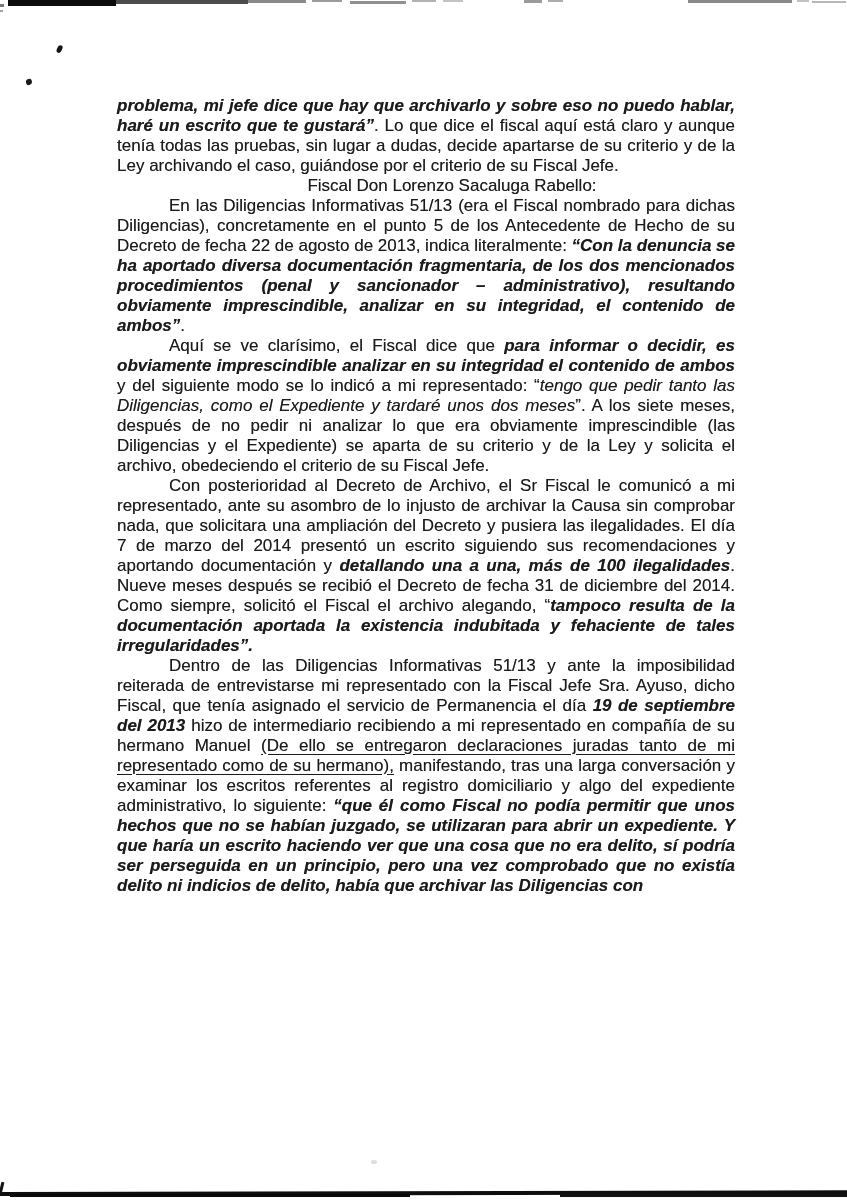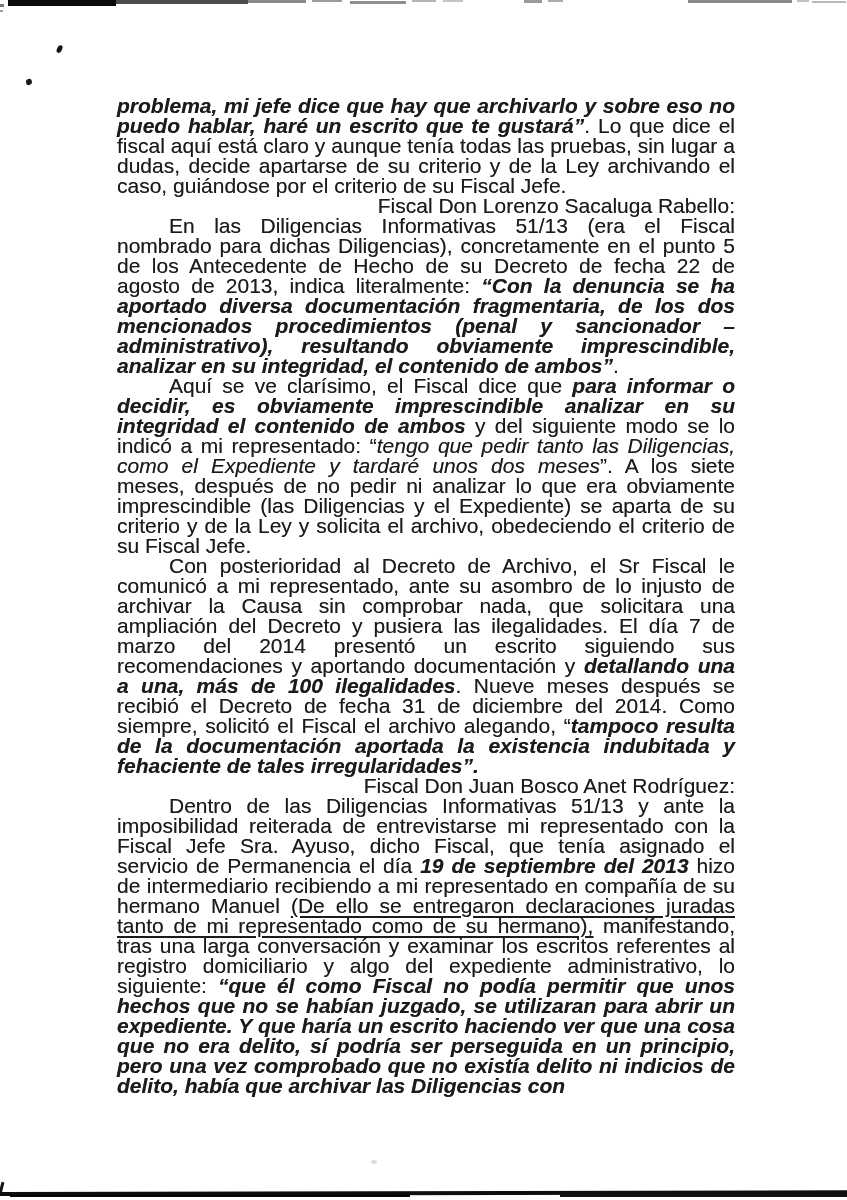--- a/index.html
+++ b/index.html
@@ -14,28 +14,28 @@
     position:absolute;inset:0;
     background:#ffffff;
   }
   
   .doc{
     position:absolute;
     left:117px;top:0;
     width:618px;
     padding-top:96px;
     color:#1b1b1b;
-    font-size:21px;
+    font-size:17px;
     line-height:20px;
     text-shadow:0 0 0.4px rgba(20,20,20,0.55);
   }
   .doc p{margin:0;}
   .paragraph{text-align:justify;}
   .indent{text-indent:52px;}
-  .heading{text-indent:52px;text-align:right;}
+  .heading{text-indent:52px;text-align:center;}
   [data-block-id="p1"]{margin-top:0;}
   [data-block-id="h1"]{margin-top:58px;}
   [data-block-id="p2"]{margin-top:24px;}
   [data-block-id="p3"]{margin-top:14px;}
   [data-block-id="p4"]{margin-top:18px;}
   [data-block-id="h2"]{margin-top:20px;}
   [data-block-id="p5"]{margin-top:22px;}
   .run-regular{font-weight:normal;font-style:normal;}
   .run-bold{font-weight:bold;font-style:italic;}
   .run-italic{font-style:italic;}
@@ -97,17 +97,16 @@
     <div class="art a-bottom-thick2"></div>
     <div class="art a-bottom-tick"></div>
   </div>
 
   <main class="doc">
       <p class="paragraph" data-block-id="p1"><span class="run-bold-italic">problema, mi jefe dice que hay que archivarlo y sobre eso no puedo hablar, haré un escrito que te gustará”</span><span class="run-regular">. Lo que dice el fiscal aquí está claro y aunque tenía todas las pruebas, sin lugar a dudas, decide apartarse de su criterio y de la Ley archivando el caso, guiándose por el criterio de su Fiscal Jefe.</span></p>
       <p class="heading indent" data-block-id="h1"><span class="run-regular">Fiscal Don Lorenzo Sacaluga Rabello:</span></p>
       <p class="paragraph indent" data-block-id="p2"><span class="run-regular">En las Diligencias Informativas 51/13 (era el Fiscal nombrado para dichas Diligencias), concretamente en el punto 5 de los Antecedente de Hecho de su Decreto de fecha 22 de agosto de 2013, indica literalmente: </span><span class="run-bold-italic">“Con la denuncia se ha aportado diversa documentación fragmentaria, de los dos mencionados procedimientos (penal y sancionador – administrativo), resultando obviamente imprescindible, analizar en su integridad, el contenido de ambos”</span><span class="run-regular">.</span></p>
       <p class="paragraph indent" data-block-id="p3"><span class="run-regular">Aquí se ve clarísimo, el Fiscal dice que </span><span class="run-bold">para informar o decidir, es obviamente imprescindible analizar en su integridad el contenido de ambos</span><span class="run-regular"> y del siguiente modo se lo indicó a mi representado: “</span><span class="run-italic">tengo que pedir tanto las Diligencias, como el Expediente y tardaré unos dos meses</span><span class="run-regular">”. A los siete meses, después de no pedir ni analizar lo que era obviamente imprescindible (las Diligencias y el Expediente) se aparta de su criterio y de la Ley y solicita el archivo, obedeciendo el criterio de su Fiscal Jefe.</span></p>
       <p class="paragraph indent" data-block-id="p4"><span class="run-regular">Con posterioridad al Decreto de Archivo, el Sr Fiscal le comunicó a mi representado, ante su asombro de lo injusto de archivar la Causa sin comprobar nada, que solicitara una ampliación del Decreto y pusiera las ilegalidades. El día 7 de marzo del 2014 presentó un escrito siguiendo sus recomendaciones y aportando documentación y </span><span class="run-bold">detallando una a una, más de 100 ilegalidades</span><span class="run-regular">. Nueve meses después se recibió el Decreto de fecha 31 de diciembre del 2014. Como siempre, solicitó el Fiscal el archivo alegando, “</span><span class="run-bold-italic">tampoco resulta de la documentación aportada la existencia indubitada y fehaciente de tales irregularidades”.</span></p>
-      <p class="heading indent" data-block-id="h2"><span class="run-regular">Fiscal Don Juan Bosco Anet Rodríguez:</span></p>
       <p class="paragraph indent" data-block-id="p5"><span class="run-regular">Dentro de las Diligencias Informativas 51/13 y ante la imposibilidad reiterada de entrevistarse mi representado con la Fiscal Jefe Sra. Ayuso, dicho Fiscal, que tenía asignado el servicio de Permanencia el día </span><span class="run-bold">19 de septiembre del 2013</span><span class="run-regular"> hizo de intermediario recibiendo a mi representado en compañía de su hermano Manuel </span><span class="run-underline">(De ello se entregaron declaraciones juradas tanto de mi representado como de su hermano),</span><span class="run-regular"> manifestando, tras una larga conversación y examinar los escritos referentes al registro domiciliario y algo del expediente administrativo, lo siguiente: </span><span class="run-bold-italic">“que él como Fiscal no podía permitir que unos hechos que no se habían juzgado, se utilizaran para abrir un expediente. Y que haría un escrito haciendo ver que una cosa que no era delito, sí podría ser perseguida en un principio, pero una vez comprobado que no existía delito ni indicios de delito, había que archivar las Diligencias con</span></p>
     </main>
 
 </div>
 
 </body></html>

